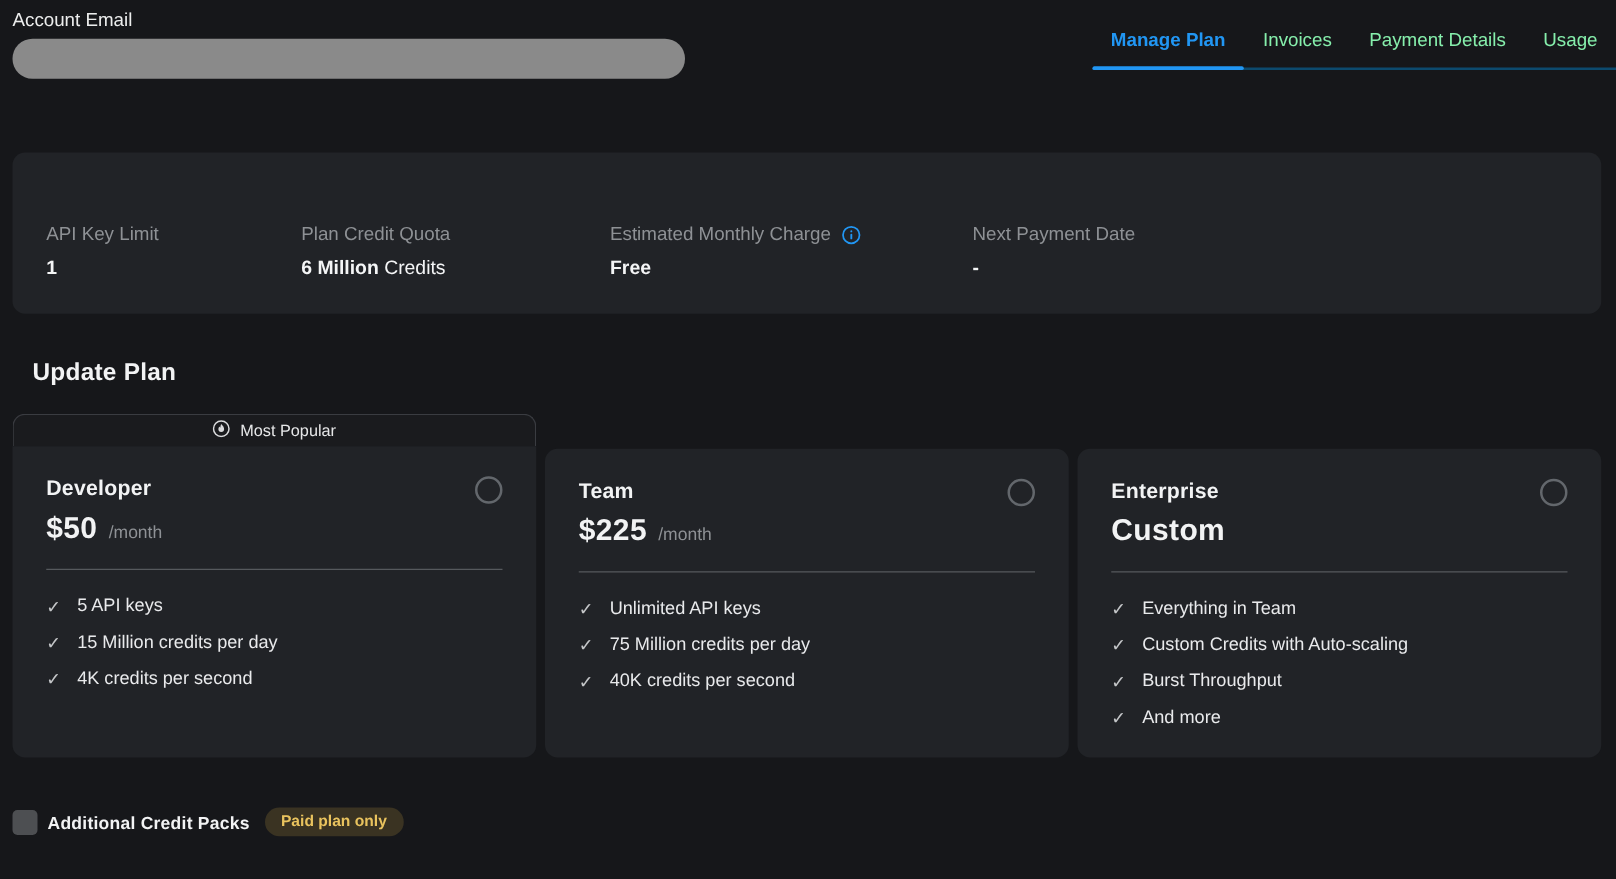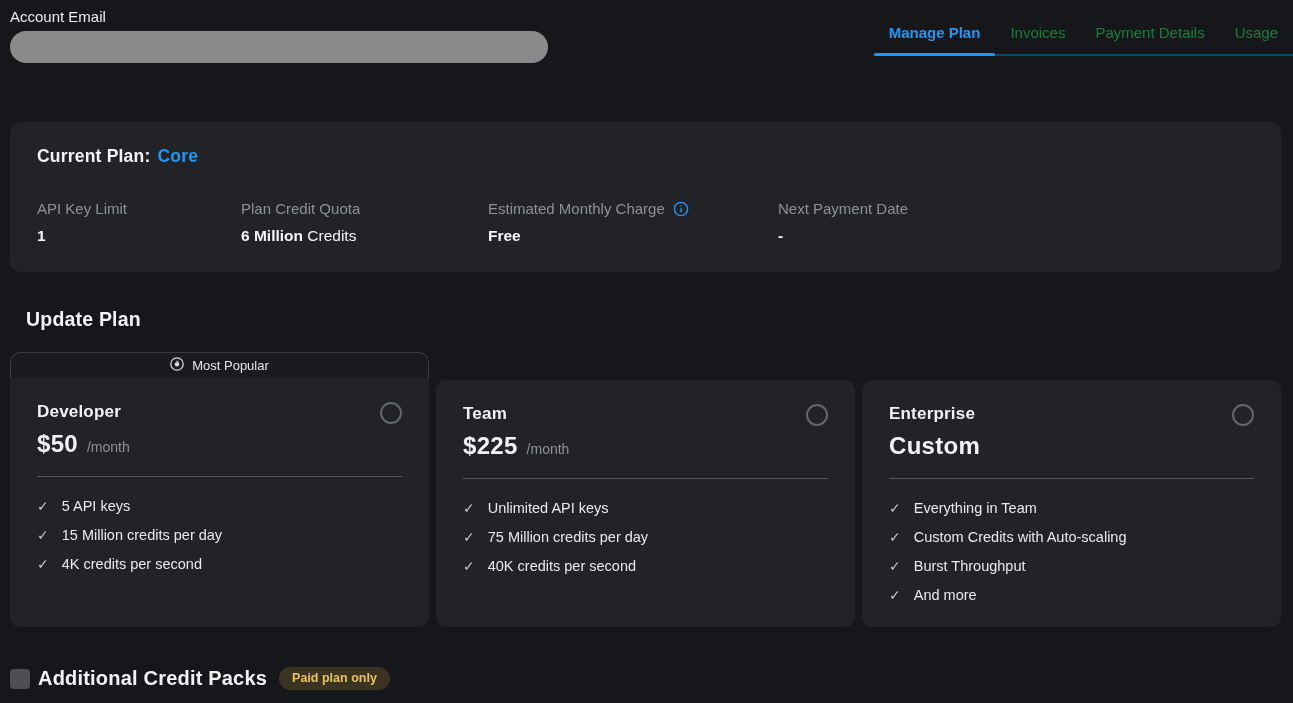--- a/index.html
+++ b/index.html
@@ -10,21 +10,21 @@
     font-family: "Liberation Sans", sans-serif;
     position: relative;
   }
 
   
   header { display: flex; justify-content: space-between; align-items: flex-start; padding: 8px 0 0 10px; }
   .account-email-label { display: block; font-size: 15px; color: #eceded; margin-bottom: 6px; }
   .email-input { width: 538px; height: 32px; background: #8a8a8a; border: none; border-radius: 16px; outline: none; }
 
   .tabs { display: flex; margin-top: 16px; border-bottom: 2px solid #0c4a6e; }
-  .tab { position: relative; padding: 0 15px 13px; font-size: 15px; color: #15803d; cursor: pointer; white-space: nowrap; }
+  .tab { position: relative; padding: 0 15px 13px; font-size: 15px; color: #86efac; cursor: pointer; white-space: nowrap; }
   .tab.active { color: #2196f3; font-weight: 700; }
   .tab.active::after { content: ""; position: absolute; left: 0; right: 0; bottom: -2px; height: 3px; background: #2196f3; border-radius: 2px; }
 
   
   .current-plan-card { margin: 59px 12px 0 10px; background: #212327; border-radius: 10px; padding: 24px 27px 27px; }
   .cp-title { font-size: 17.5px; font-weight: 700; letter-spacing: 0.2px; }
   .cp-title .plan-name-accent { color: #2196f3; margin-left: 7px; }
   .stats { display: flex; margin-top: 33px; }
   .stat:nth-child(1) { width: 204px; }
   .stat:nth-child(2) { width: 247px; }
@@ -51,43 +51,40 @@
   .plan-price { font-size: 24px; font-weight: 800; letter-spacing: 0.3px; }
   .plan-period { font-size: 14px; color: #8e9195; }
   .plan-divider { border: none; border-top: 1px solid #56595d; margin: 18px 0 15px; }
   .features { list-style: none; }
   .features li { display: flex; align-items: center; gap: 13px; font-size: 14.5px; color: #e9eaec; line-height: 29px; }
   .check { color: #c4c6c8; font-size: 14px; }
 
   
   .credit-packs { display: flex; align-items: center; margin: 40px 0 0 10px; }
   .checkbox { width: 20px; height: 20px; background: #4d4f52; border-radius: 4px; flex: none; cursor: pointer; }
-  .cp-label { margin-left: 8px; font-size: 20px; font-weight: 800; letter-spacing: 0.2px; }
+  .cp-label { margin-left: 8px; font-size: 14px; font-weight: 800; letter-spacing: 0.2px; }
   .cp-badge { margin-left: 12px; background: #3a3322; color: #e9c35e; font-size: 12.5px; font-weight: 700; padding: 4px 13px 5px; border-radius: 12px; }
 </style>
 </head>
 <body>
 
 <header>
   <div class="account-email">
     <label class="account-email-label">Account Email</label>
     <input class="email-input" type="text" readonly="" style="">
   </div>
   <nav class="tabs">
     <div class="tab active">Manage Plan</div>
     <div class="tab">Invoices</div>
     <div class="tab">Payment Details</div>
     <div class="tab">Usage</div>
   </nav>
 </header>
 
 <section class="current-plan-card">
-  <h2 class="cp-title">
-    <span>Current Plan:</span><span class="plan-name-accent">Core</span>
-  </h2>
   <div class="stats">
     <div class="stat">
       <div class="label">
           <span>API Key Limit</span>
         </div>
       <div class="value"><strong>1</strong><span></span></div>
     </div>
     <div class="stat">
       <div class="label">
           <span>Plan Credit Quota</span>

